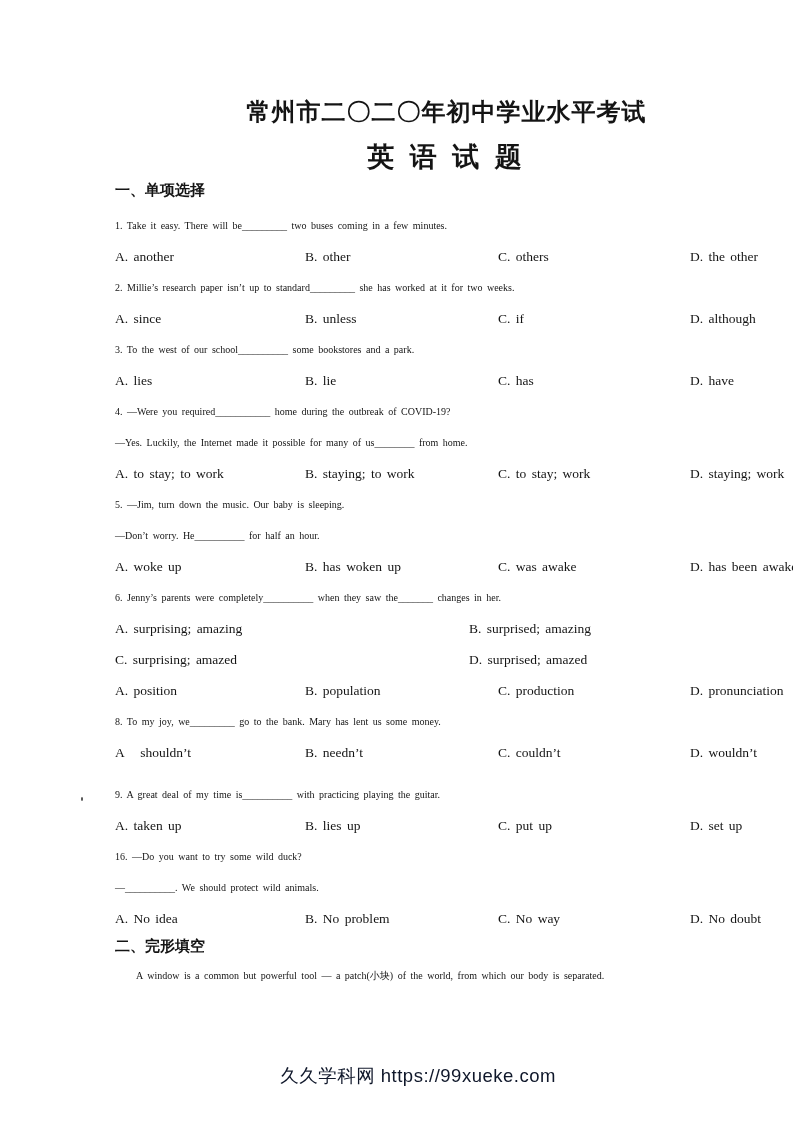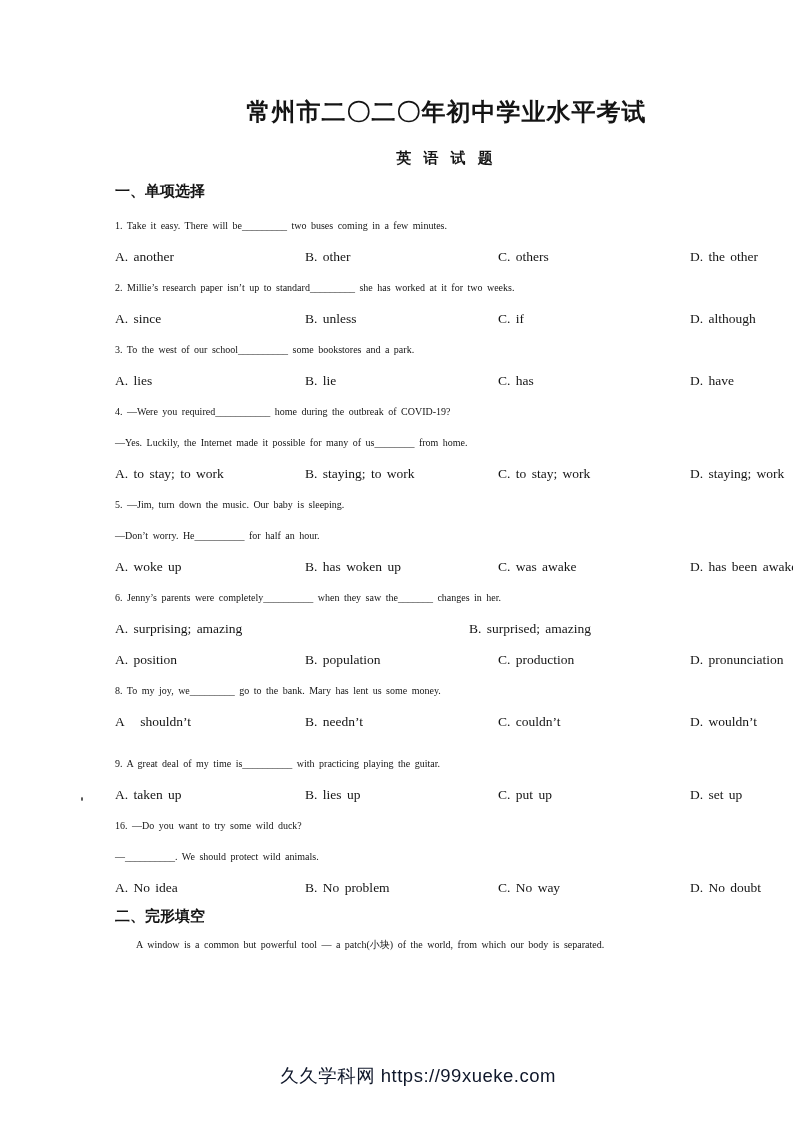--- a/index.html
+++ b/index.html
@@ -25,27 +25,27 @@
     font-size: 24px;
     line-height: 28px;
     letter-spacing: 1px;
   }
   .subtitle {
     margin: 0;
     padding-top: 19px;
     text-align: center;
     font-family: "Liberation Sans", "DejaVu Sans", sans-serif;
     font-weight: bold;
-    font-size: 15px;
+    font-size: 27px;
     line-height: 25px;
     letter-spacing: 4px;
   }
   .sec-heading {
     margin-top: 9px;
-    font-family: Liberation Serif, serif;
+    font-family: Liberation Mono, monospace;
     font-weight: bold;
     font-size: 15px;
     line-height: 25px;
   }
   .sec-heading.second { margin-top: 1px; }
 
   .line {
     height: 31px;
     line-height: 31px;
     font-size: 10px;
@@ -156,20 +156,24 @@
         <span class="opt">D. has been awake</span>
       </div>
     </div>
 
     <div class="qblock">
       <div class="line">6. Jenny’s parents were completely__________ when they saw the_______ changes in her.</div>
       <div class="opts cols2">
         <span class="opt">A. surprising; amazing</span>
         <span class="opt">B. surprised; amazing</span>
       </div>
+      <div class="opts cols2">
+        <span class="opt">C. surprising; amazed</span>
+        <span class="opt">D. surprised; amazed</span>
+      </div>
     </div>
 
     <div class="qblock">
       <div class="opts">
         <span class="opt">A. position</span>
         <span class="opt">B. population</span>
         <span class="opt">C. production</span>
         <span class="opt">D. pronunciation</span>
       </div>
     </div>

